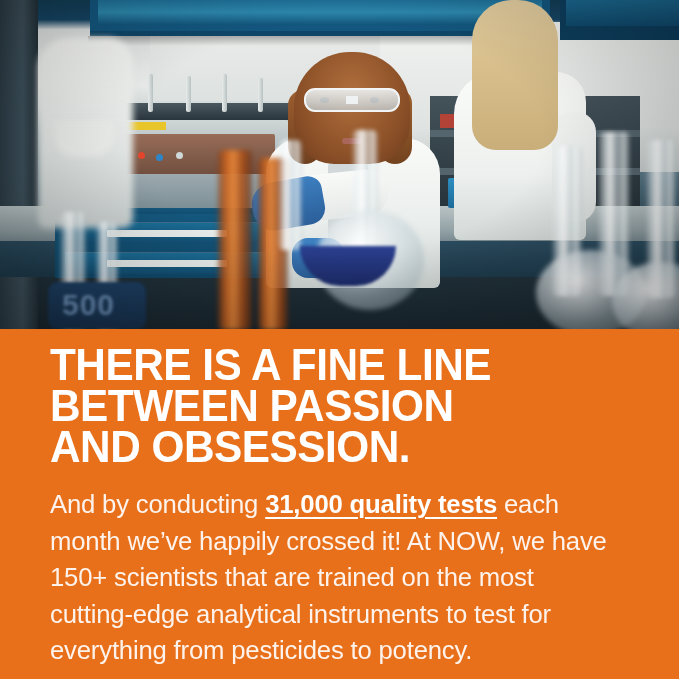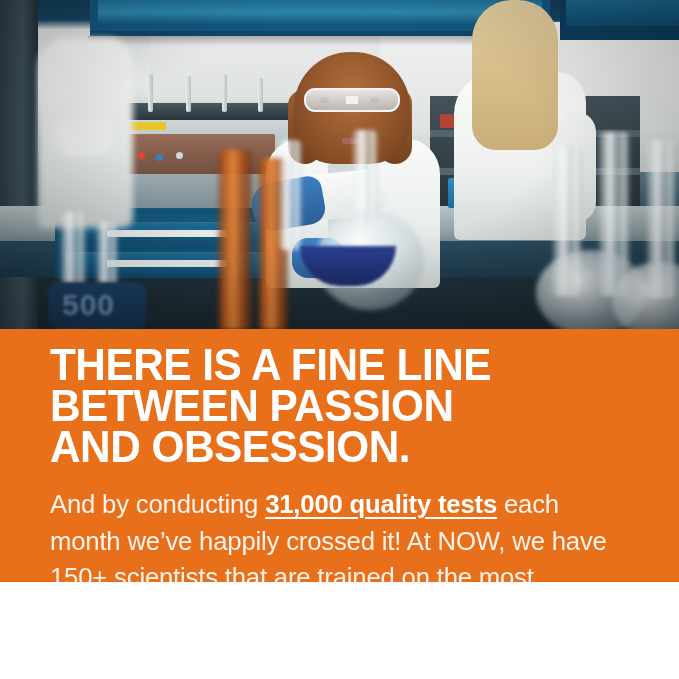--- a/index.html
+++ b/index.html
@@ -4,21 +4,21 @@
 <style>
   * { margin:0; padding:0; box-sizing:border-box; }
   html, body {
     width:679px; height:679px;
     background:#ffffff;
     font-family:"Liberation Sans", sans-serif;
     overflow:hidden;
   }
   #ad {
     position:relative;
-    width:679px; height:582px;
+    width:679px; height:679px;
     overflow:hidden;
   }
 
   
   .photo {
     position:absolute; left:0; top:0;
     width:679px; height:329px;
     overflow:hidden;
     background:#20333f;
   }

